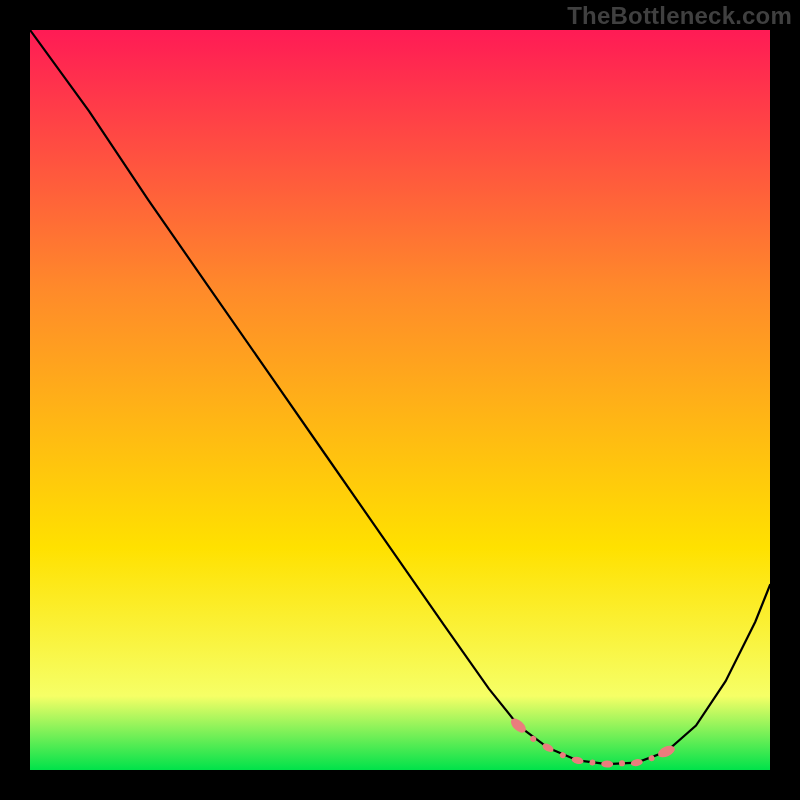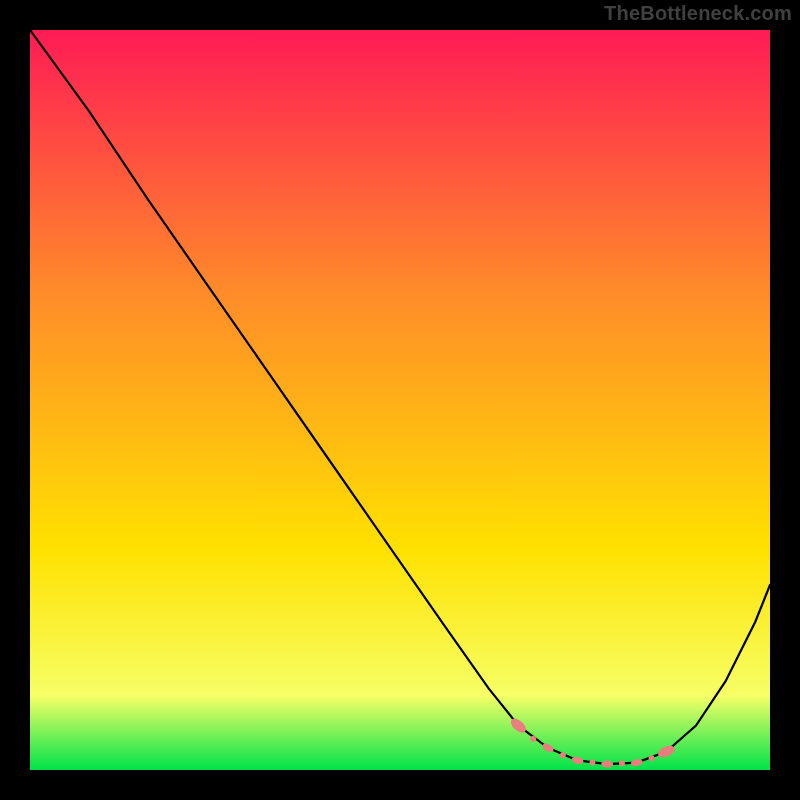--- a/index.html
+++ b/index.html
@@ -15,21 +15,21 @@
     position: relative;
     width: 800px;
     height: 800px;
     background: #000;
   }
   .watermark {
     position: absolute;
     top: 2px;
     right: 8px;
     color: #404040;
-    font-size: 20px;
+    font-size: 24px;
     font-weight: 600;
     letter-spacing: 0.2px;
   }
   .plot {
     position: absolute;
     left: 30px;
     top: 30px;
     width: 740px;
     height: 740px;
   }

